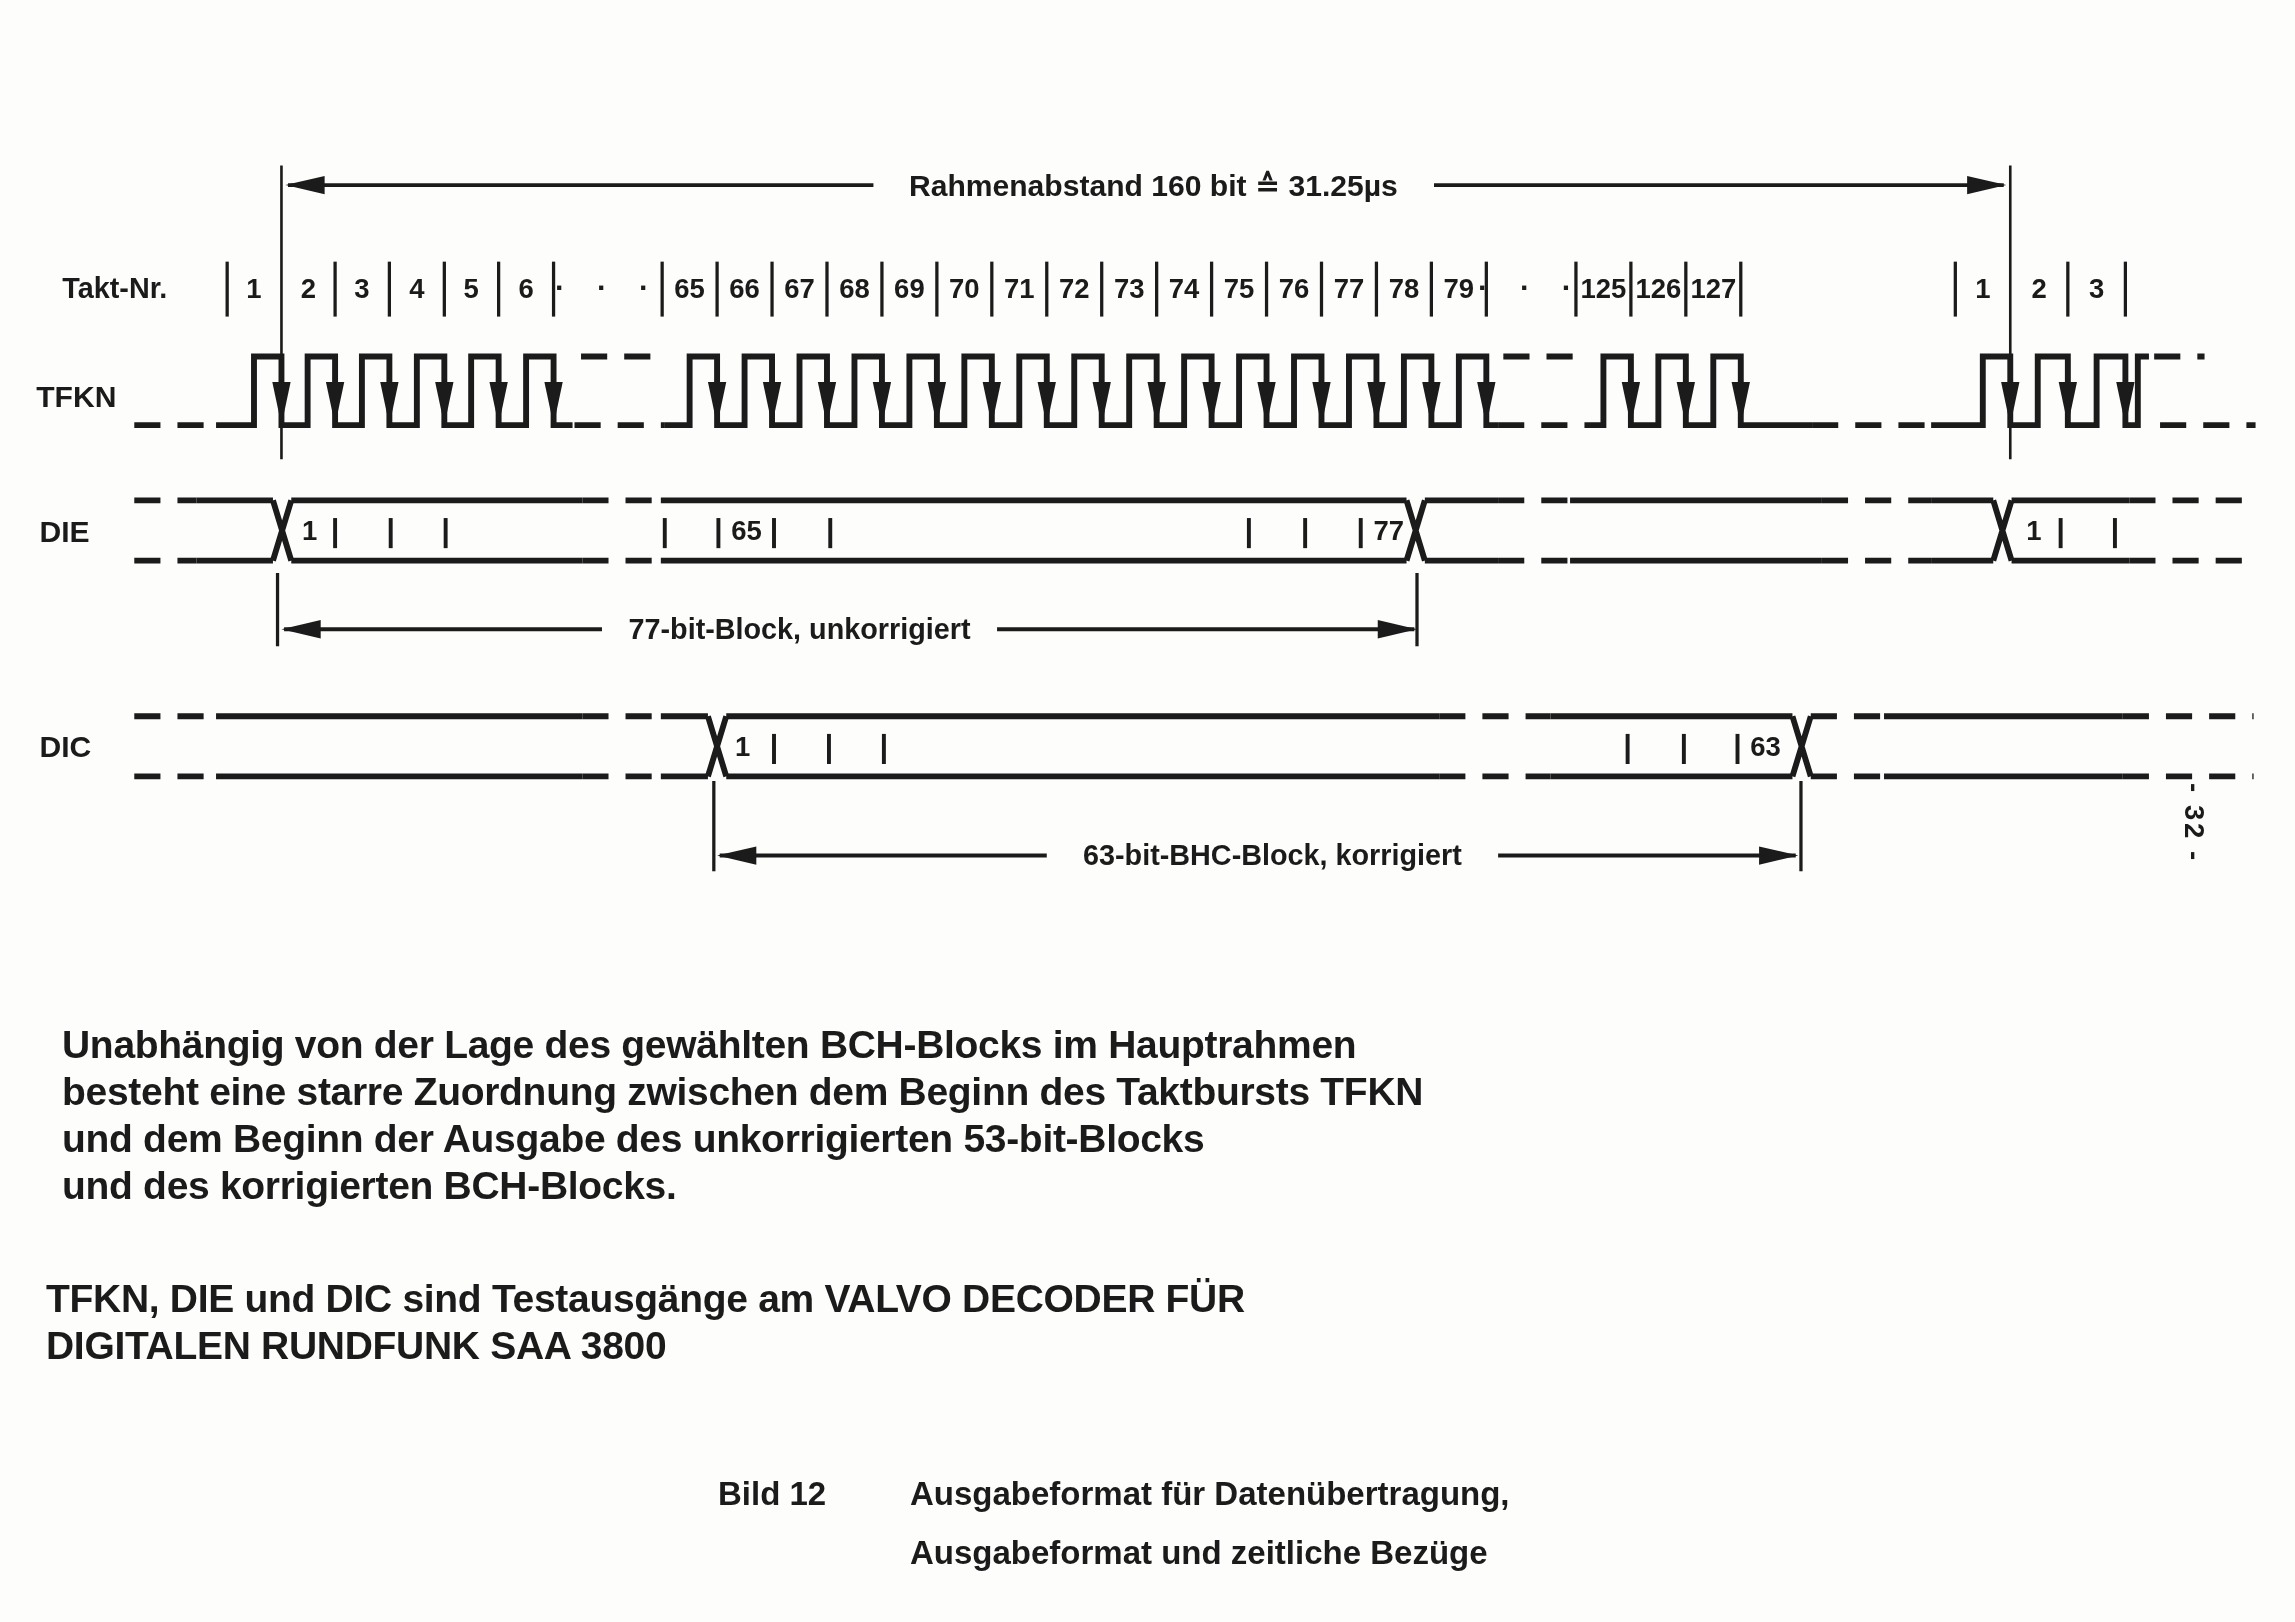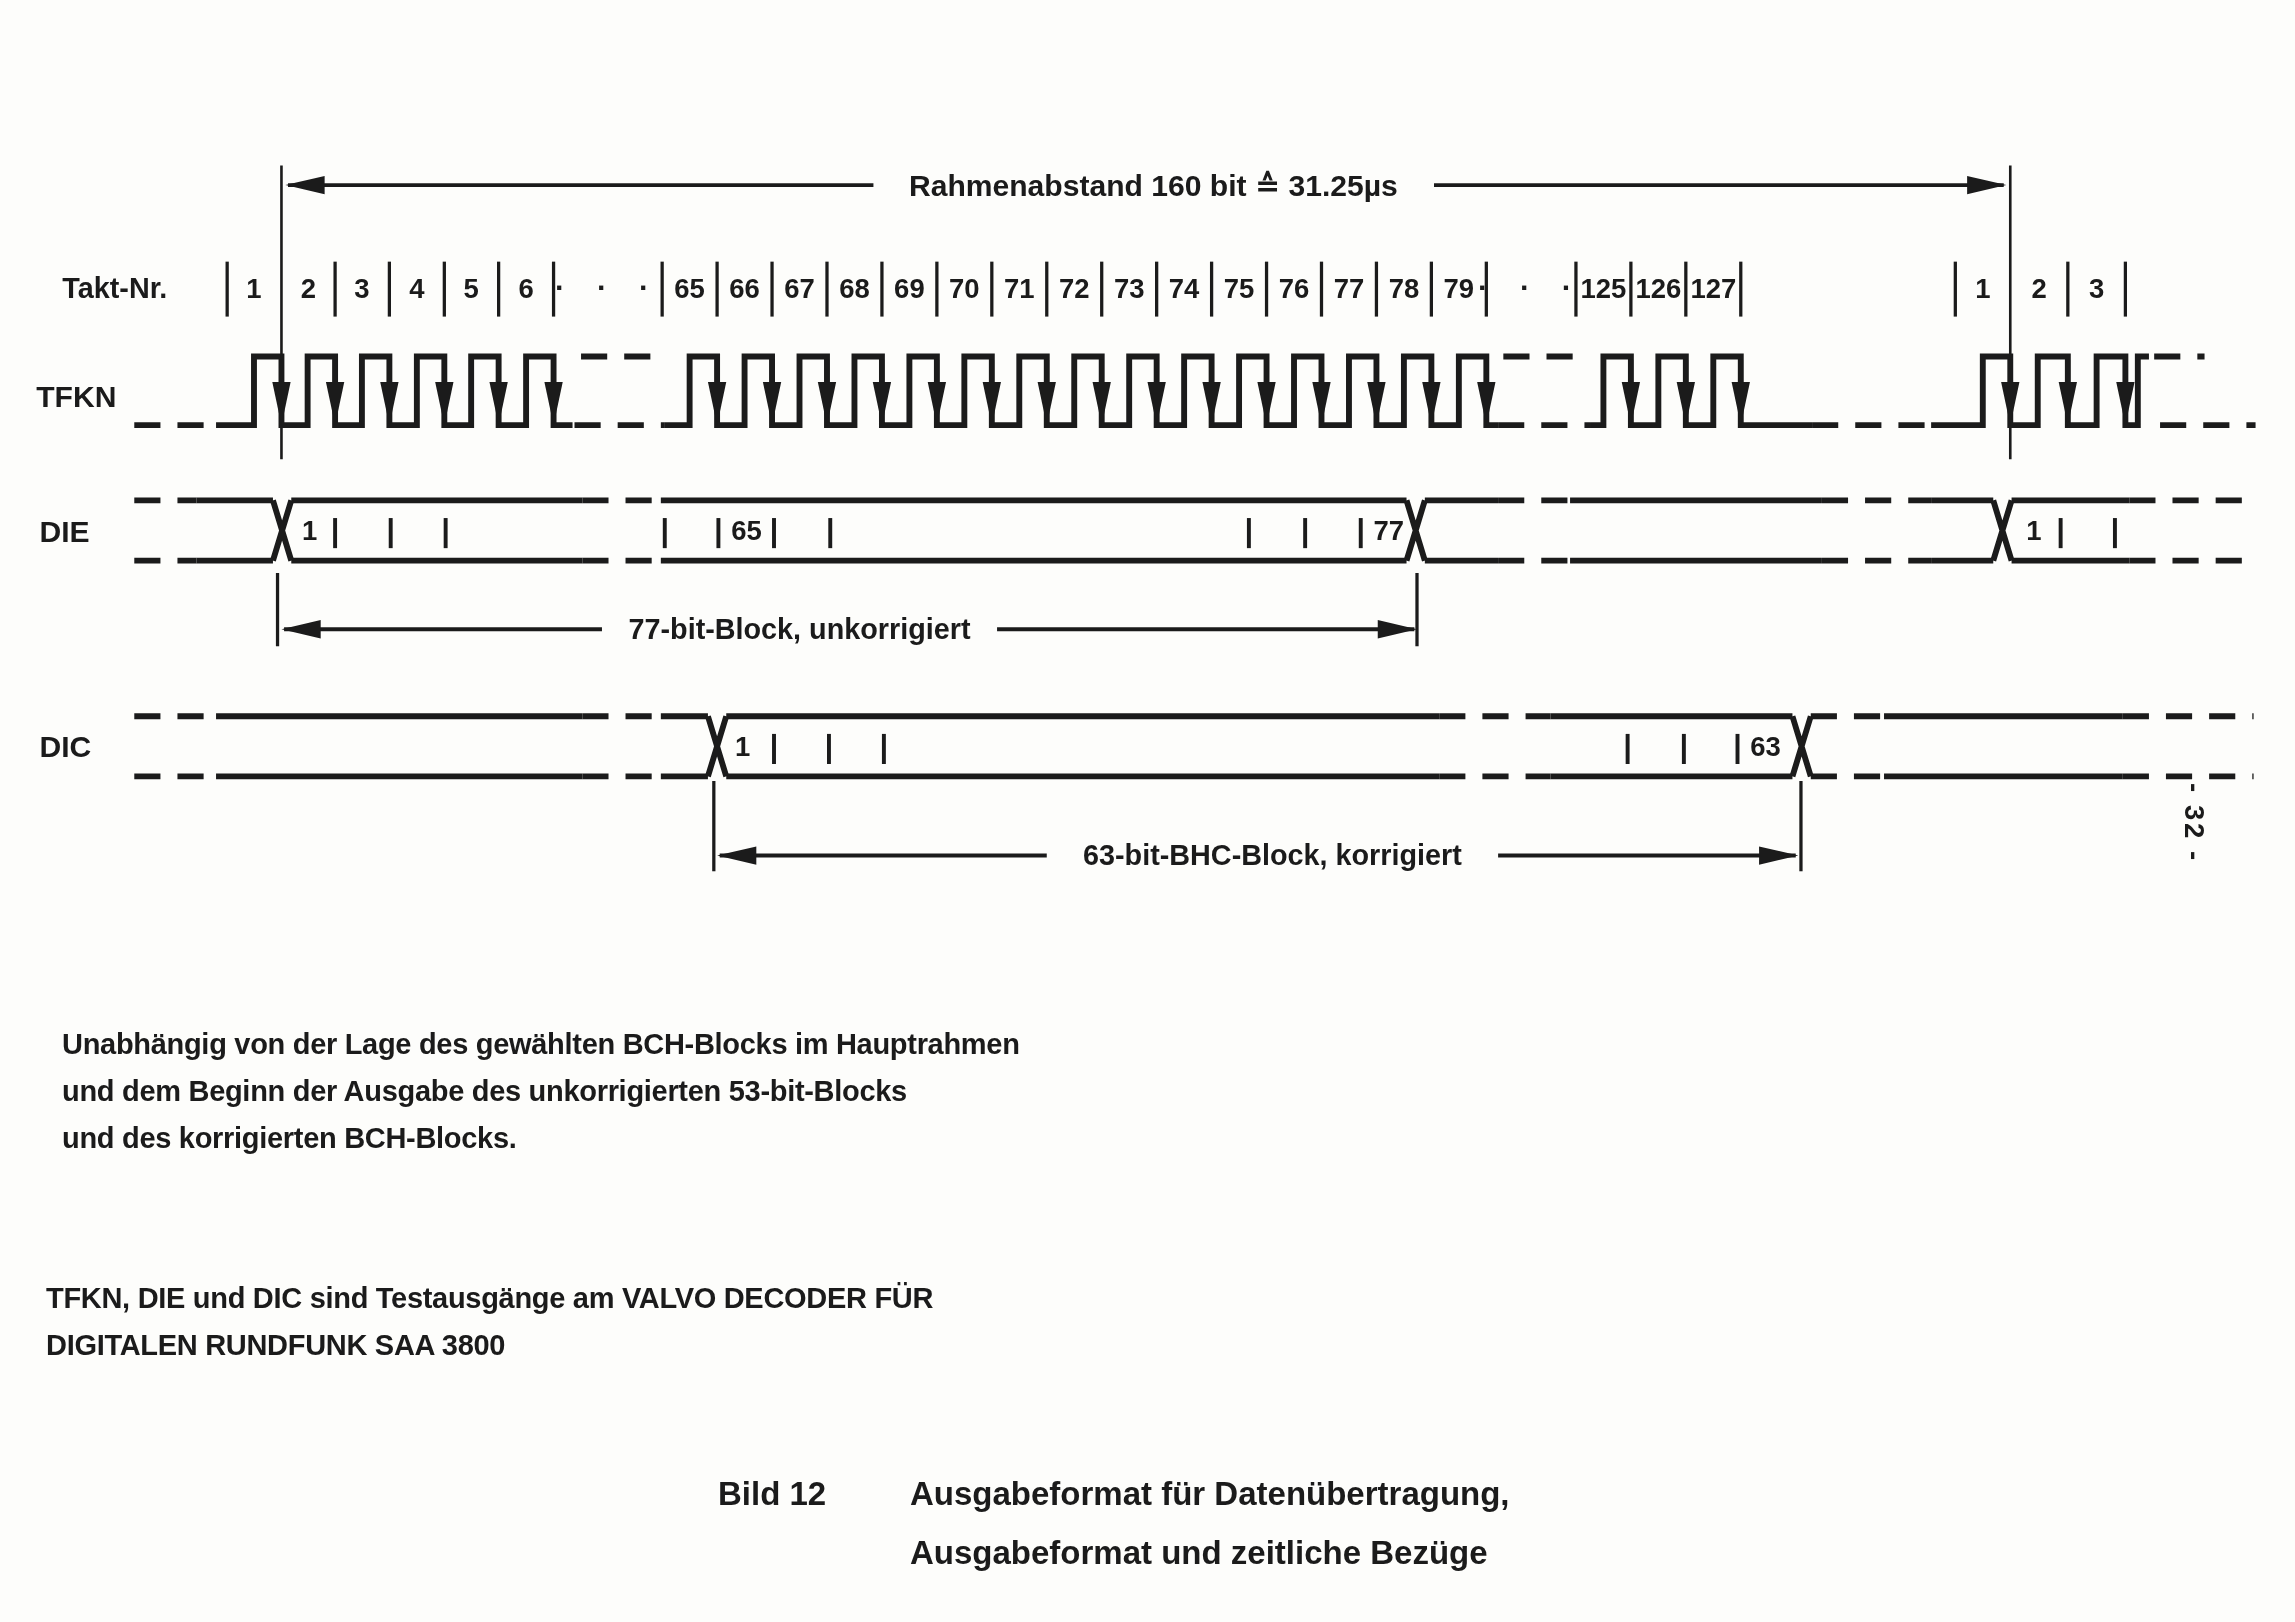--- a/index.html
+++ b/index.html
@@ -21,21 +21,21 @@
   .dimlabel{font-size:44px;text-anchor:middle;}
   .wf{stroke:#1b1b1b;stroke-width:9;fill:none;}
   .wfd{stroke:#1b1b1b;stroke-width:9;fill:none;stroke-dasharray:40 26;}
   .dimline{stroke:#1b1b1b;stroke-width:6;fill:none;}
   .dimvert{stroke:#1b1b1b;stroke-width:5;fill:none;}
   .frameline{stroke:#1b1b1b;stroke-width:4;fill:none;}
   .sep{stroke:#1b1b1b;stroke-width:5;}
   .tick{stroke:#1b1b1b;stroke-width:6;}
   .ah{fill:#1b1b1b;stroke:none;}
   .para{position:absolute;white-space:nowrap;letter-spacing:-0.3px;}
-  .para div{height:47px;line-height:47px;font-size:29px;}
+  .para div{height:47px;line-height:47px;font-size:39px;}
   .caption{position:absolute;white-space:nowrap;}
   .caption div{height:59px;line-height:59px;font-size:33px;}
   .pagenum{
     position:absolute;left:2210px;top:783px;font-size:27.5px;white-space:nowrap;
     transform:rotate(90deg);transform-origin:0 0;letter-spacing:2.6px;
   }
 </style>
 </head>
 <body>
 
@@ -267,20 +267,21 @@
       <line class="dimline" x1="1100" y1="1308" x2="1600" y2="1308"></line>
       <line class="dimline" x1="2290" y1="1308" x2="2745" y2="1308"></line>
       <polygon class="ah" points="1096,1308 1156,1294 1156,1322"></polygon>
       <polygon class="ah" points="2749,1308 2689,1294 2689,1322"></polygon>
       <text class="dimlabel" x="1945" y="1323">63-bit-BHC-Block, korrigiert</text>
     </g>
   </svg>
 
   <div class="para" style="left:62px;top:1021px;">
     <div>Unabhängig von der Lage des gewählten BCH-Blocks im Hauptrahmen</div>
+    <div>besteht eine starre Zuordnung zwischen dem Beginn des Taktbursts TFKN</div>
     <div>und dem Beginn der Ausgabe des unkorrigierten 53-bit-Blocks</div>
     <div>und des korrigierten BCH-Blocks.</div>
   </div>
 
   <div class="para" style="left:46px;top:1275px;">
     <div>TFKN, DIE und DIC sind Testausgänge am VALVO DECODER FÜR</div>
     <div>DIGITALEN RUNDFUNK SAA 3800</div>
   </div>
 
   <div class="caption" style="left:707px;top:1464px;margin-left:11px;">

